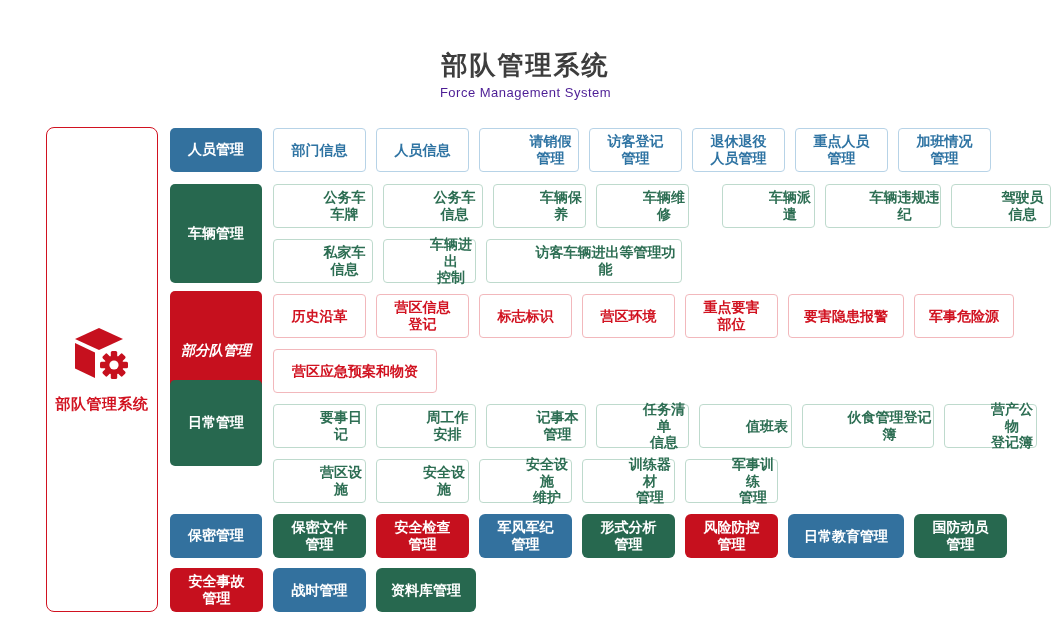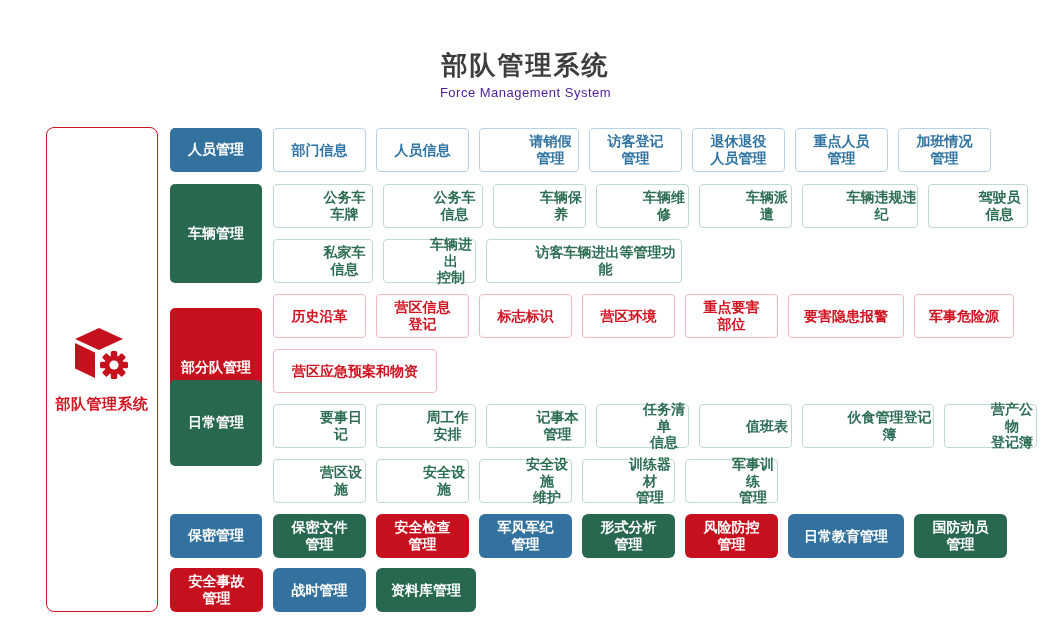--- a/index.html
+++ b/index.html
@@ -134,21 +134,21 @@
         </div>
         <div class="box outline c-green" style="width: 100px;">
           <div>公务车信息</div>
         </div>
         <div class="box outline c-green" style="width: 93px;">
           <div>车辆保养</div>
         </div>
         <div class="box outline c-green" style="width: 93px;">
           <div>车辆维修</div>
         </div>
-        <div class="box outline c-green" style="width: 93px;">
+        <div class="box outline c-green" style="width: 93px; margin-left: 23px;">
           <div>车辆派遣</div>
         </div>
         <div class="box outline c-green" style="width: 116px;">
           <div>车辆违规违纪</div>
         </div>
         <div class="box outline c-green" style="width: 100px;">
           <div>驾驶员信息</div>
         </div>
       </div>
       <div class="row" style="left: 273px; top: 239px;">
@@ -156,21 +156,21 @@
           <div>私家车信息</div>
         </div>
         <div class="box outline c-green" style="width: 93px;">
           <div>车辆进出</div>
           <div>控制</div>
         </div>
         <div class="box outline c-green" style="width: 196px;">
           <div>访客车辆进出等管理功能</div>
         </div>
       </div>
-      <div class="hdr c-red" style="top: 308px; height: 120px;">部分队管理</div>
+      <div class="hdr c-red" style="top: 291px; height: 120px; font-style: italic;">部分队管理</div>
       <div class="row" style="left: 273px; top: 294px;">
         <div class="box outline c-red" style="width: 93px;">
           <div>历史沿革</div>
         </div>
         <div class="box outline c-red" style="width: 93px;">
           <div>营区信息</div>
           <div>登记</div>
         </div>
         <div class="box outline c-red" style="width: 93px;">
           <div>标志标识</div>

